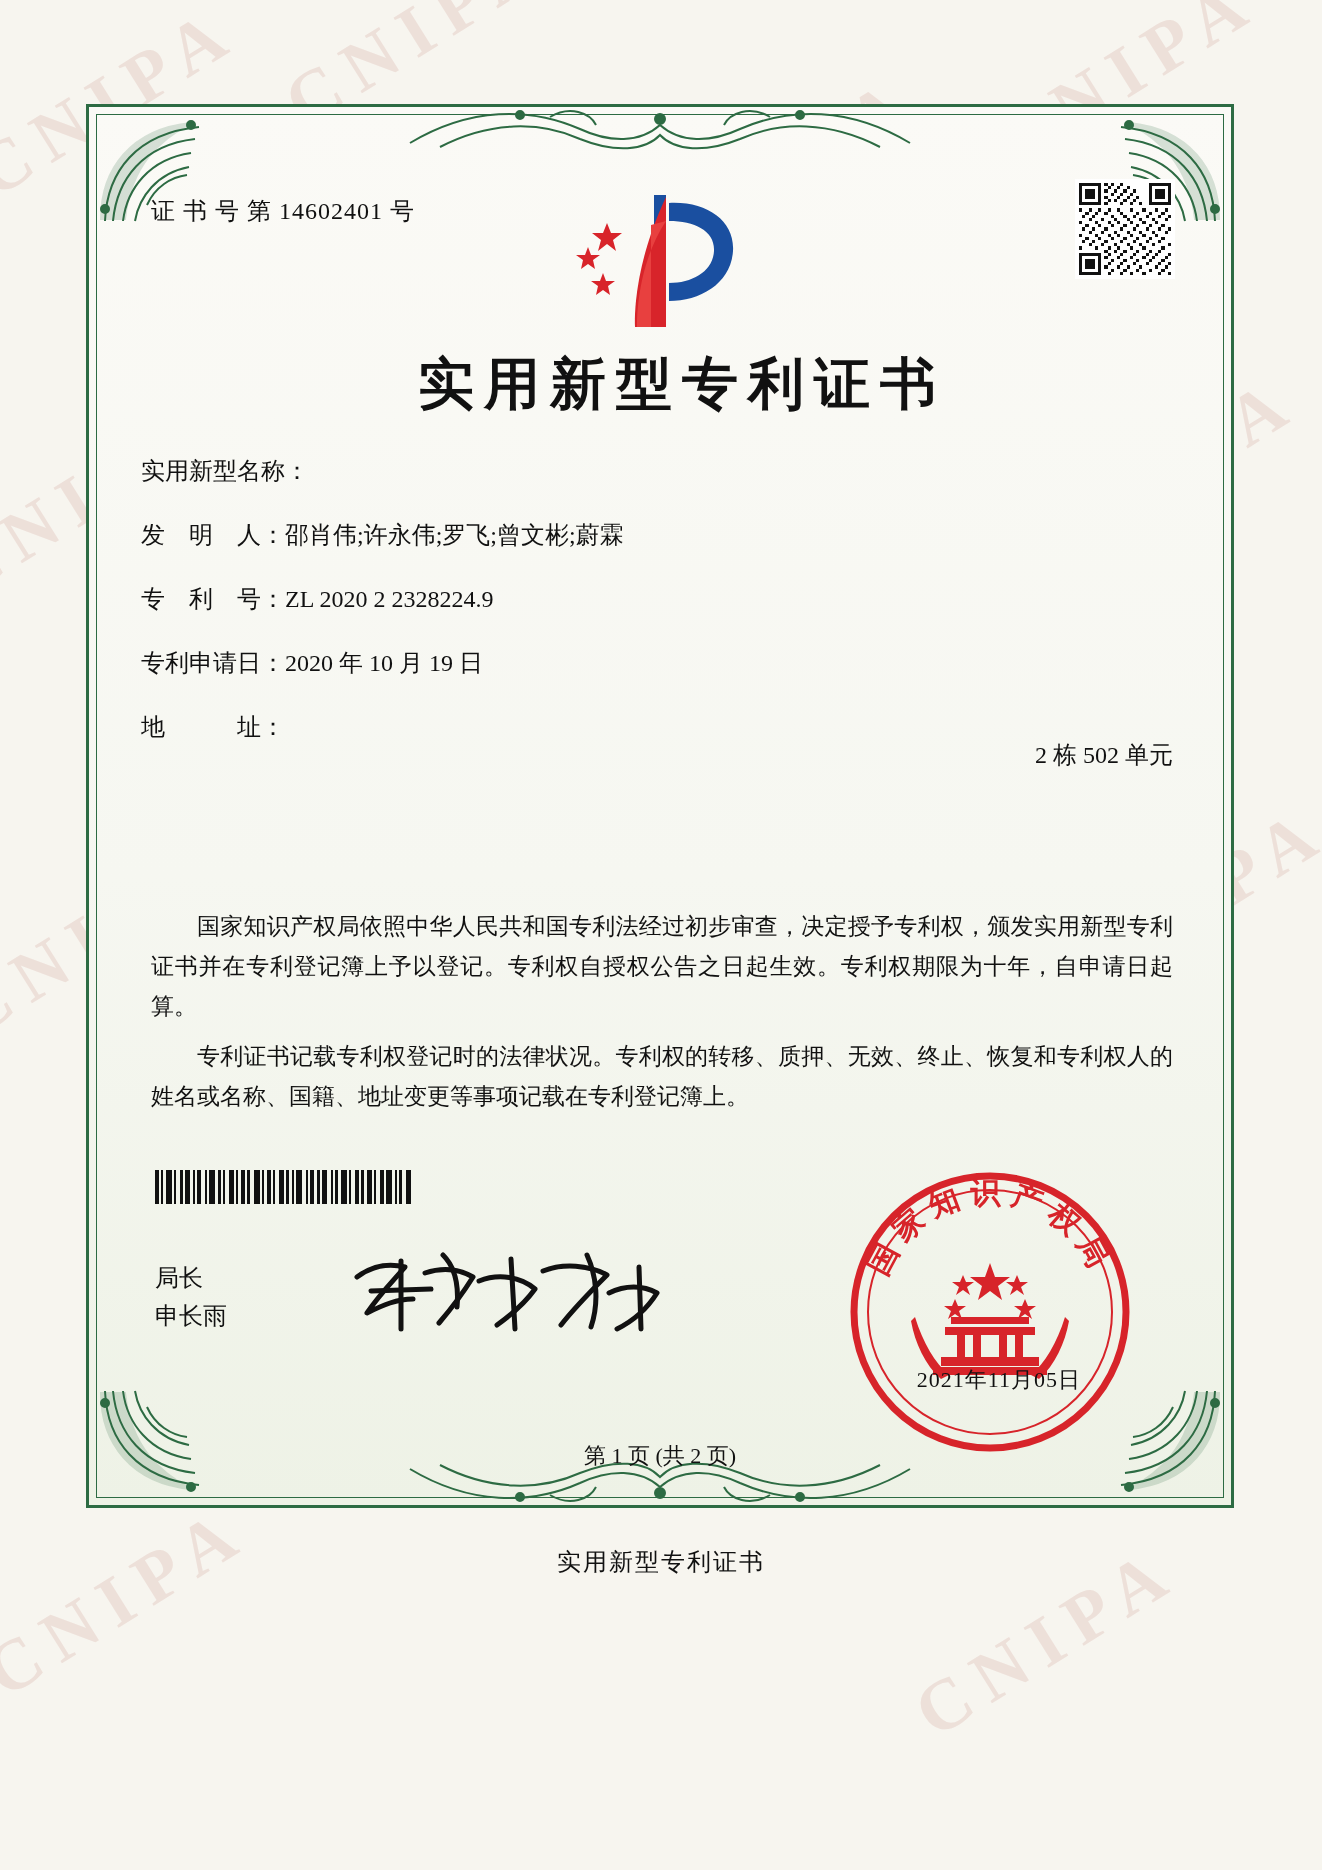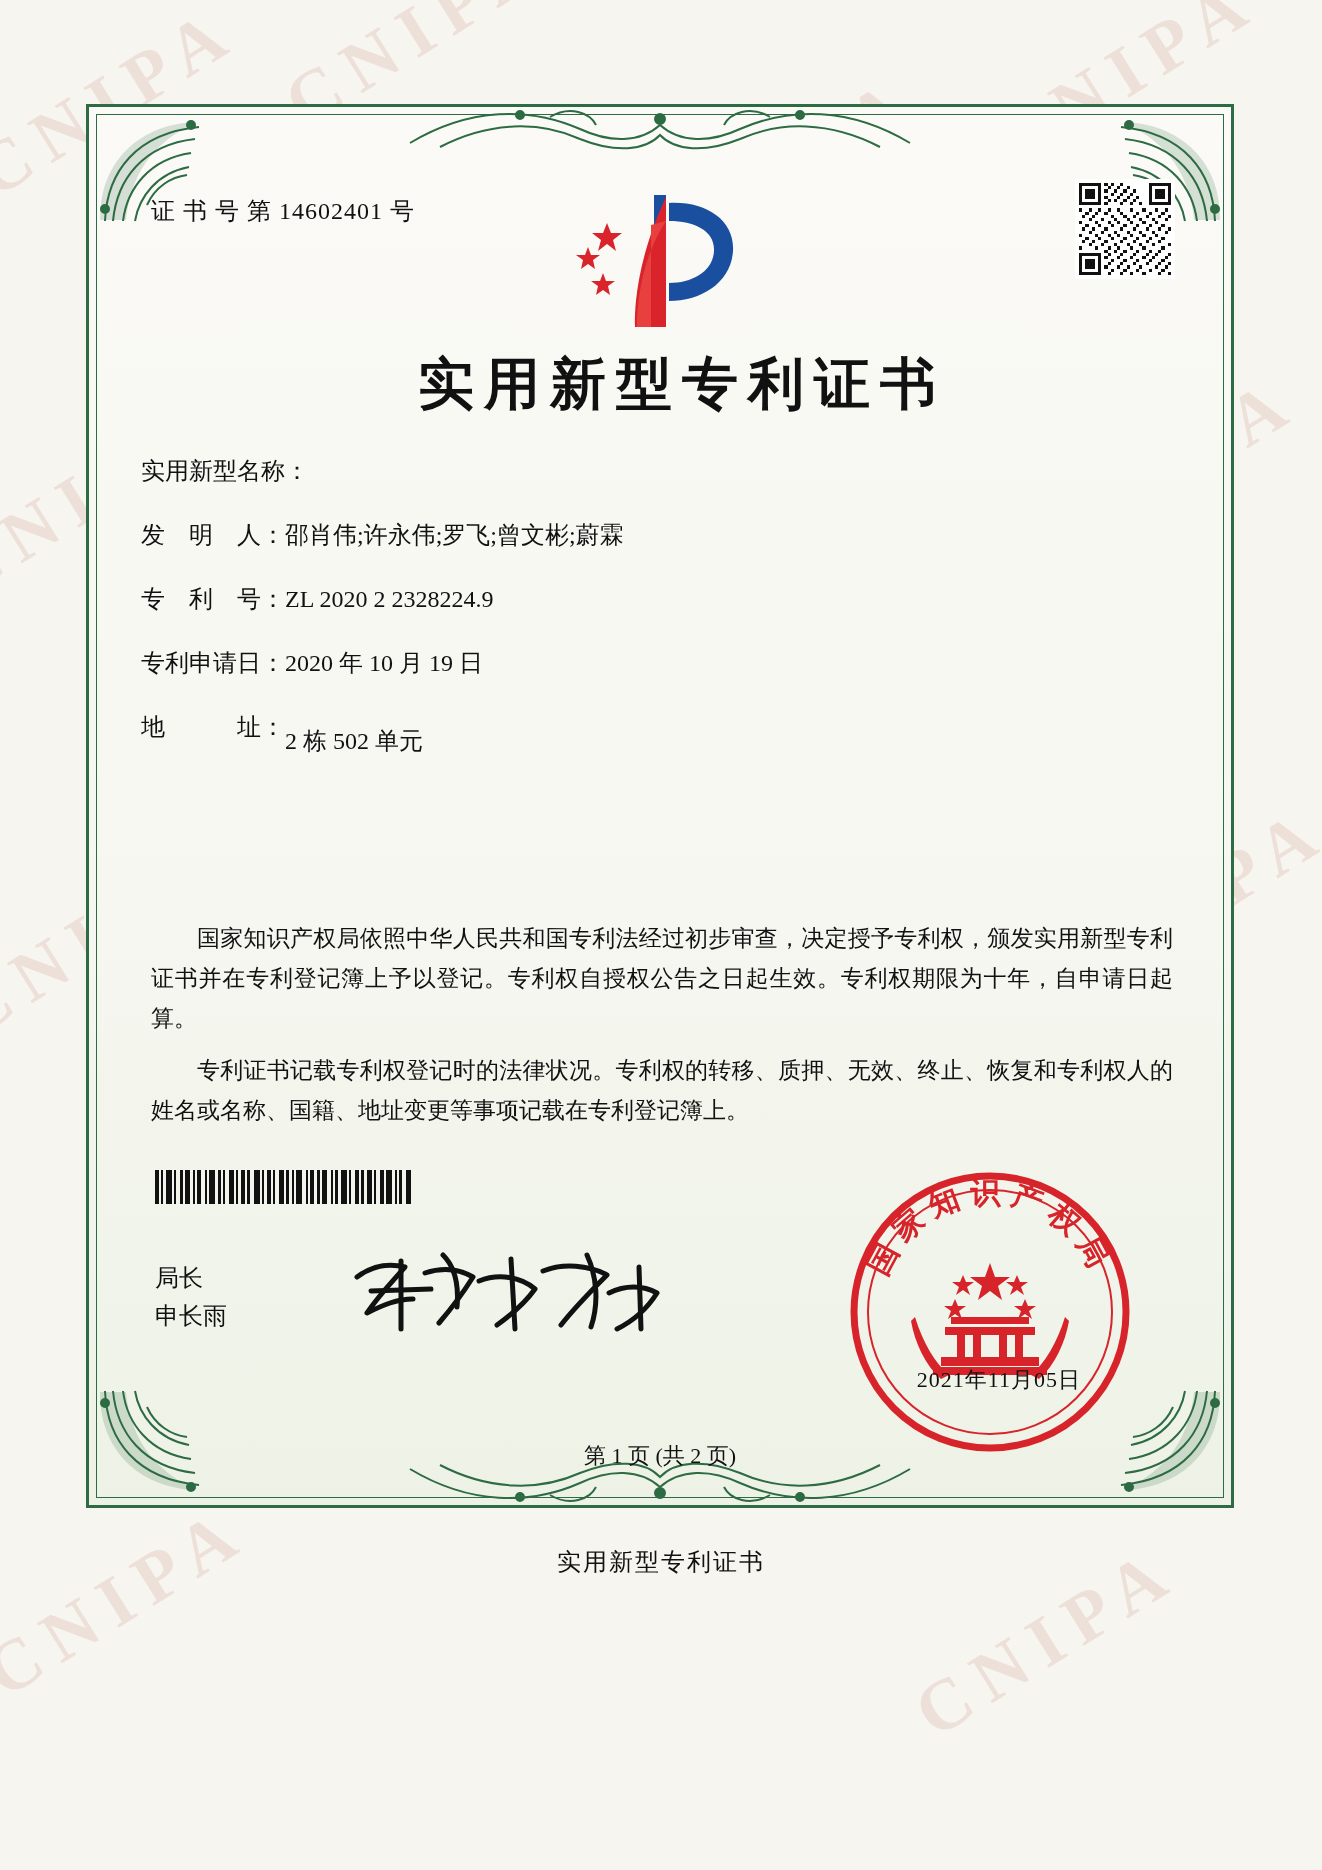--- a/index.html
+++ b/index.html
@@ -78,33 +78,33 @@
 
   
   .fields{
     position:absolute;left:52px;right:58px;top:352px;
     font-size:24px;
     line-height:1.0;
   }
   .row{display:flex;align-items:flex-start;margin-bottom:40px;}
   .lbl{flex:0 0 auto;white-space:pre;color:#111;}
   .val{flex:1 1 auto;color:#111;}
-  .val .line2{display:block;margin-top:14px;}
+  .val .line2{display:block;margin-top:28px;text-align:right;}
   .row.pub{margin-bottom:30px;}
   .pub .grp2{margin-left:86px;}
 
   
   .paras{
     position:absolute;left:62px;right:58px;top:800px;
     font-size:23px;
     line-height:40px;
     color:#111;
     text-align:justify;
   }
-  .paras p{margin:12px 0 10px 0;text-indent:2em;}
+  .paras p{margin:0 0 10px 0;text-indent:2em;}
 
   
   .barcode{
     position:absolute;left:66px;top:1063px;
     height:34px;width:300px;
     display:flex;align-items:stretch;
   }
   .barcode i{display:block;background:#111;height:100%;}
 
   

